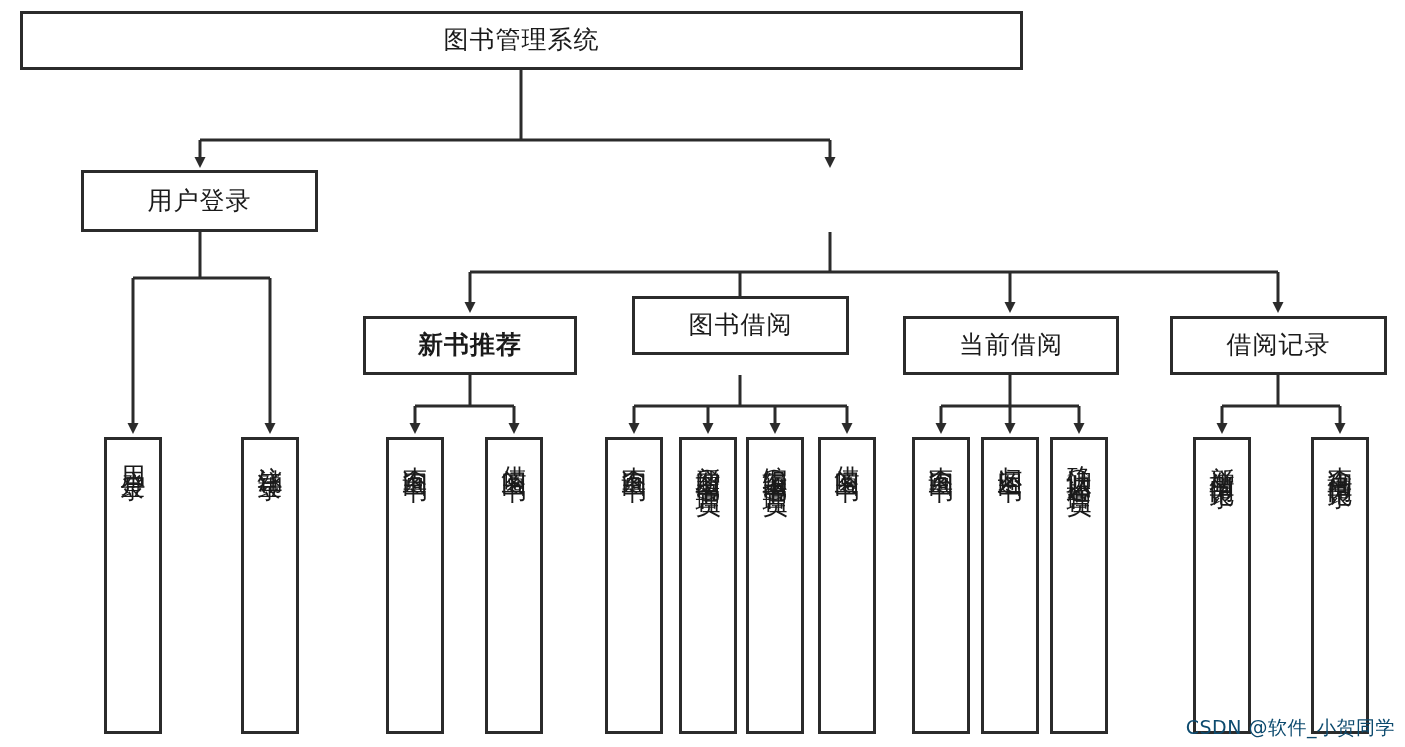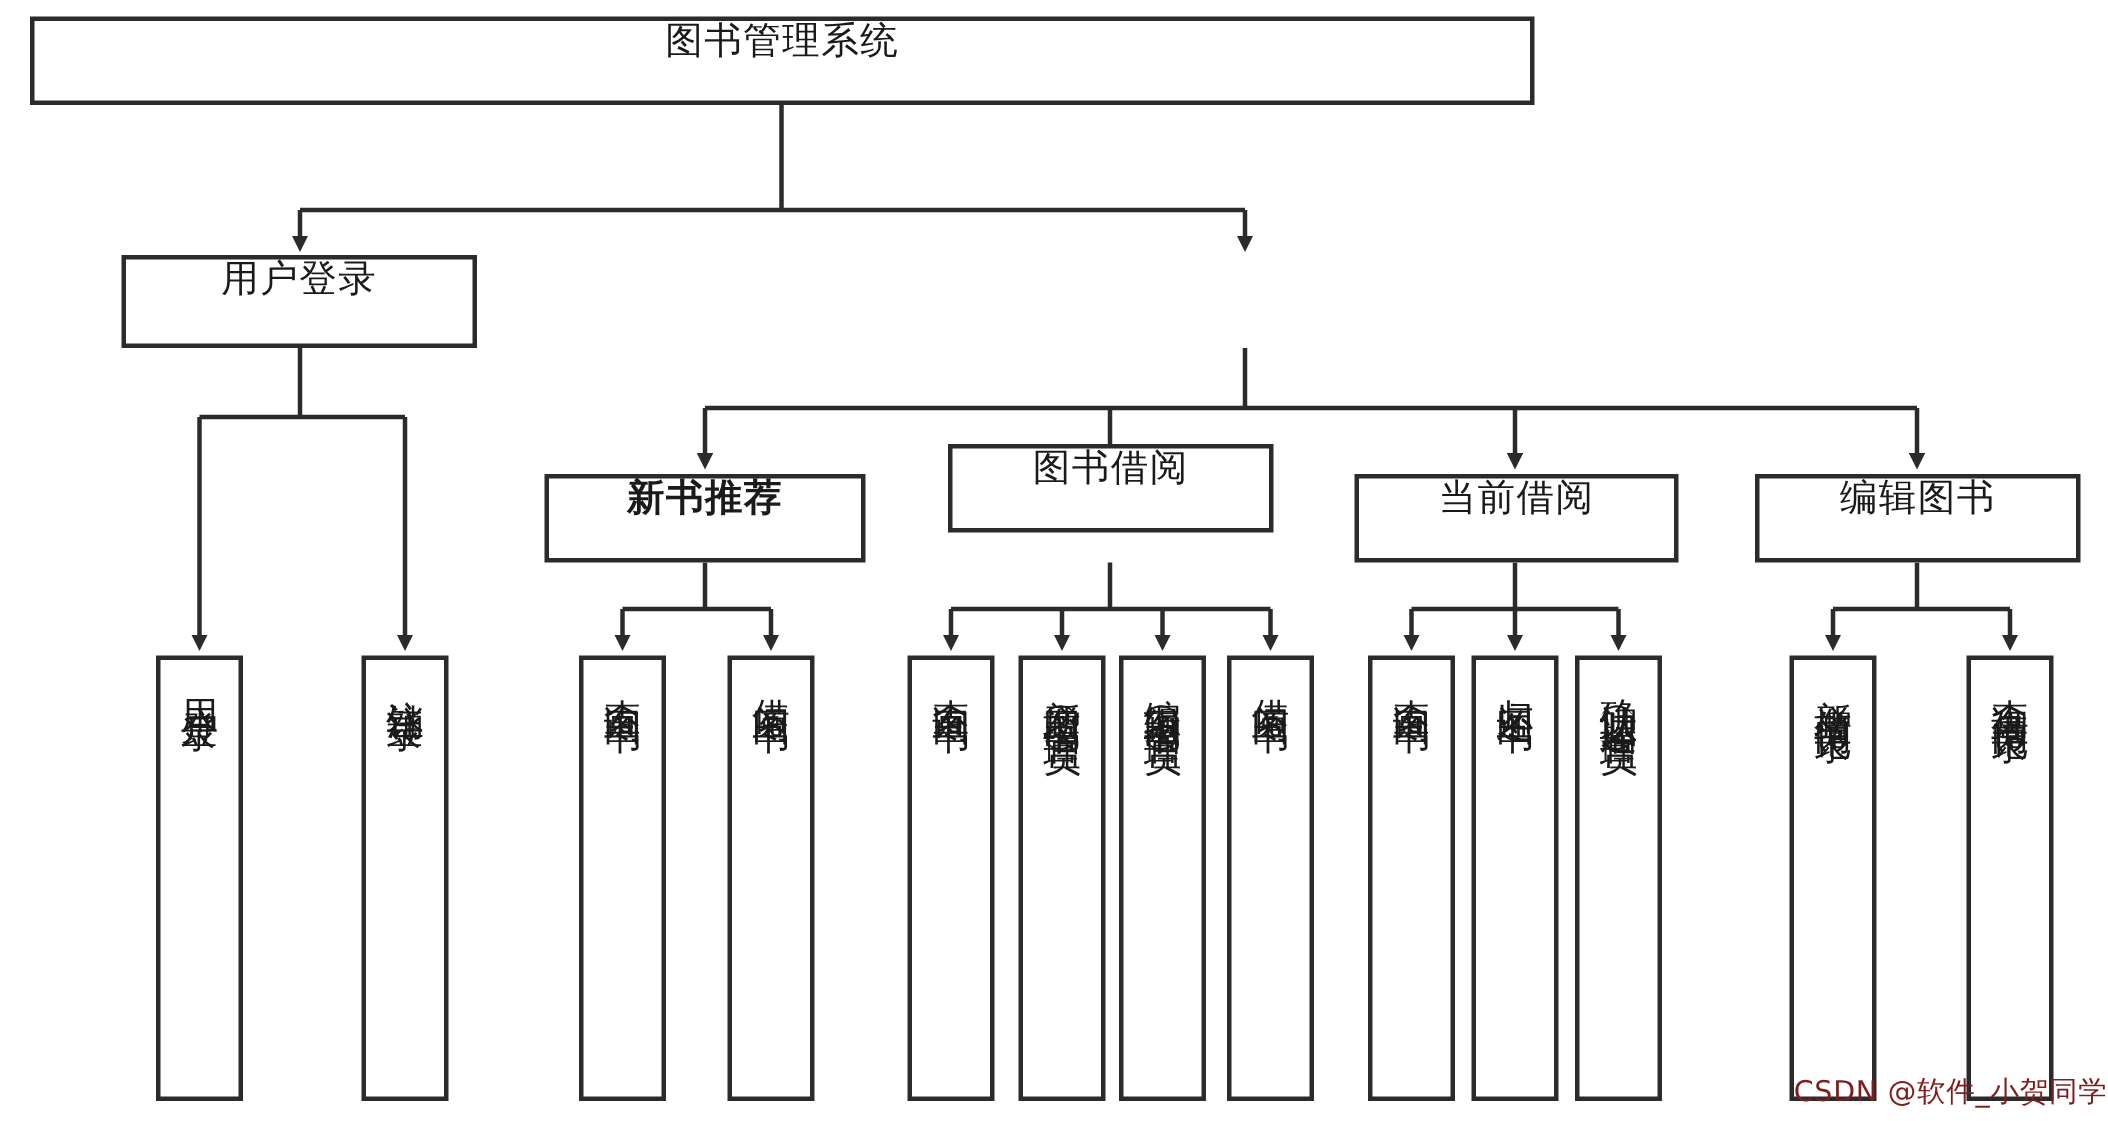--- a/index.html
+++ b/index.html
@@ -8,21 +8,21 @@
     font-family:"DejaVu Sans","Liberation Sans",sans-serif;
   }
   #canvas{position:relative;width:1405px;height:747px;background:#fff;}
   svg#wires{position:absolute;left:0;top:0;width:1405px;height:747px;}
   .node{
     position:absolute;
     box-sizing:border-box;
     border:3px solid #2b2b2b;
     background:#ffffff;
     display:flex;
-    align-items:flex-start;
+    align-items:center;
     justify-content:center;
     color:#1a1a1a;
   }
   .node .lbl{
     display:block;
     text-align:center;
     line-height:1.06;
     white-space:pre;
   }
   
@@ -33,23 +33,23 @@
   .node.v .lbl{
     writing-mode:vertical-rl;
     text-orientation:upright;
     font-size:25px;
     line-height:1.0;
     letter-spacing:4px;
     margin:0 auto;
   }
   .watermark{
     position:absolute;
-    right:0;bottom:6px;
+    right:10px;bottom:6px;
     font-size:19px;
-    color:#7f1d1d;
+    color:#0c4a6e;
     letter-spacing:0.5px;
     white-space:nowrap;
     pointer-events:none;
   }
 </style>
 </head>
 <body>
 
 <div id="canvas">
 
@@ -114,21 +114,21 @@
   <div class="node h" style="left:363px;top:316px;width:214px;height:59px;font-weight:bold;">
     <span class="lbl">新书推荐</span>
   </div>
   <div class="node h" style="left:632px;top:296px;width:217px;height:59px;">
     <span class="lbl">图书借阅</span>
   </div>
   <div class="node h" style="left:903px;top:316px;width:216px;height:59px;">
     <span class="lbl">当前借阅</span>
   </div>
   <div class="node h" style="left:1170px;top:316px;width:217px;height:59px;">
-    <span class="lbl">编辑图书</span>
+    <span class="lbl">借阅记录</span>
   </div>
 
   <div class="node v" style="left:104px;top:437px;width:58px;height:297px;">
     <span class="lbl">用户登录</span>
   </div>
   <div class="node v" style="left:241px;top:437px;width:58px;height:297px;">
     <span class="lbl">注销登录</span>
   </div>
 
   <div class="node v" style="left:386px;top:437px;width:58px;height:297px;">

